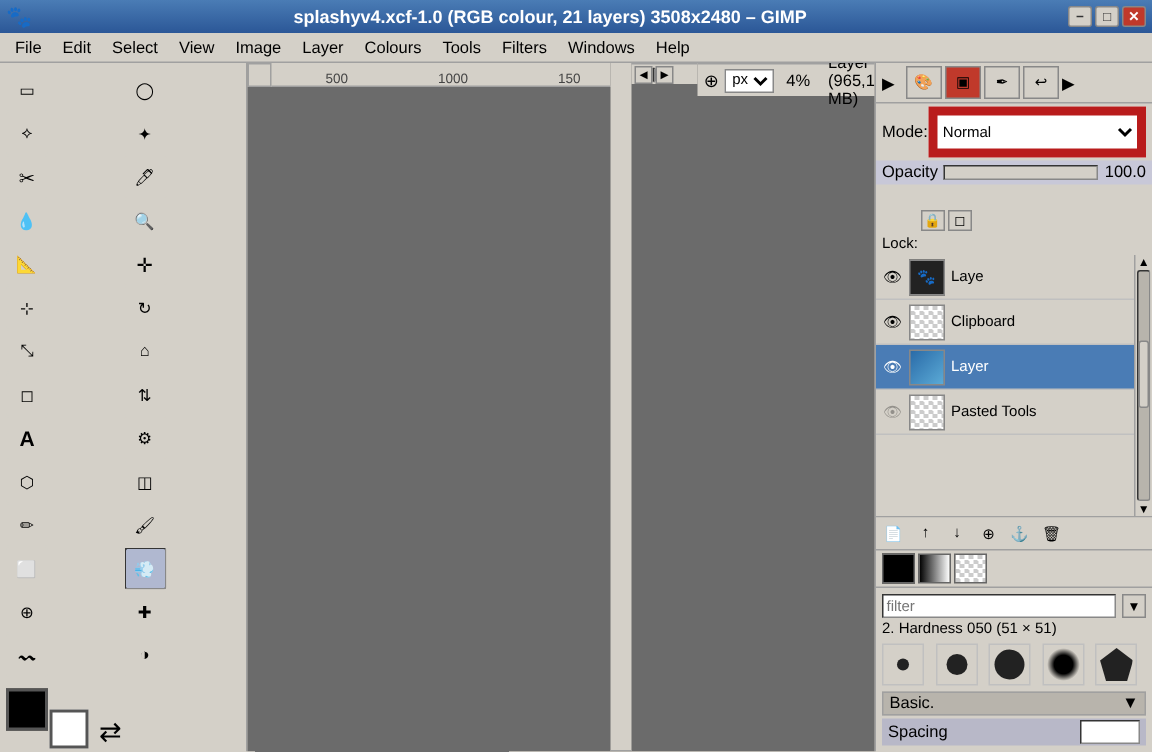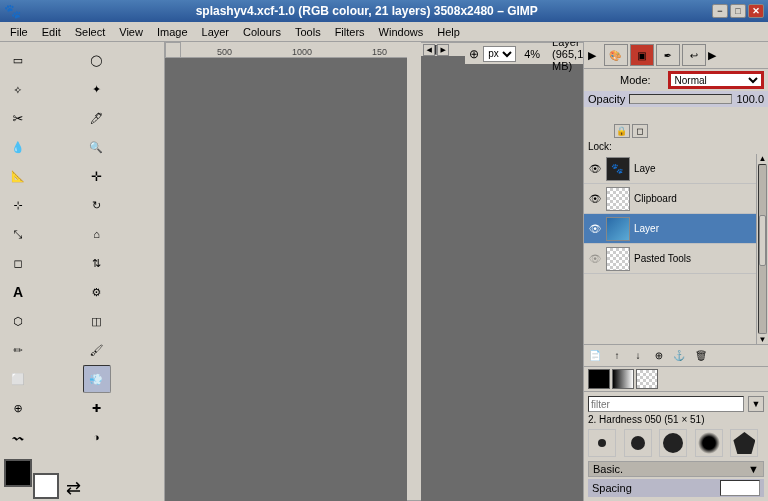--- a/index.html
+++ b/index.html
@@ -203,24 +203,24 @@
     
     .right-panel {
       width: 185px;
       background: #d4d0c8;
       border-left: 1px solid #a0a0a0;
       display: flex;
       flex-direction: column;
       flex-shrink: 0;
     }
 
-    .mode-row { display: flex; align-items: center; gap: 17px; padding: 2px 0; margin-left: 32px; }
+    .mode-row { display: flex; align-items: center; gap: 0; padding: 2px 0; }
     .mode-select {
-      border: 3px solid #b91c1c; background: white; font-size: 10px;
-      flex: 1; height: 18px;
+      border: 6px solid #b91c1c; background: white; font-size: 10px;
+      flex: 1; height: 34px;
     }
 
     .lock-row { display: flex; align-items: center; gap: 2px; padding: 2px 4px; }
 
     
     .layers-panel {
       flex: 1;
       overflow: hidden;
       border-bottom: 1px solid #a0a0a0;
     }

